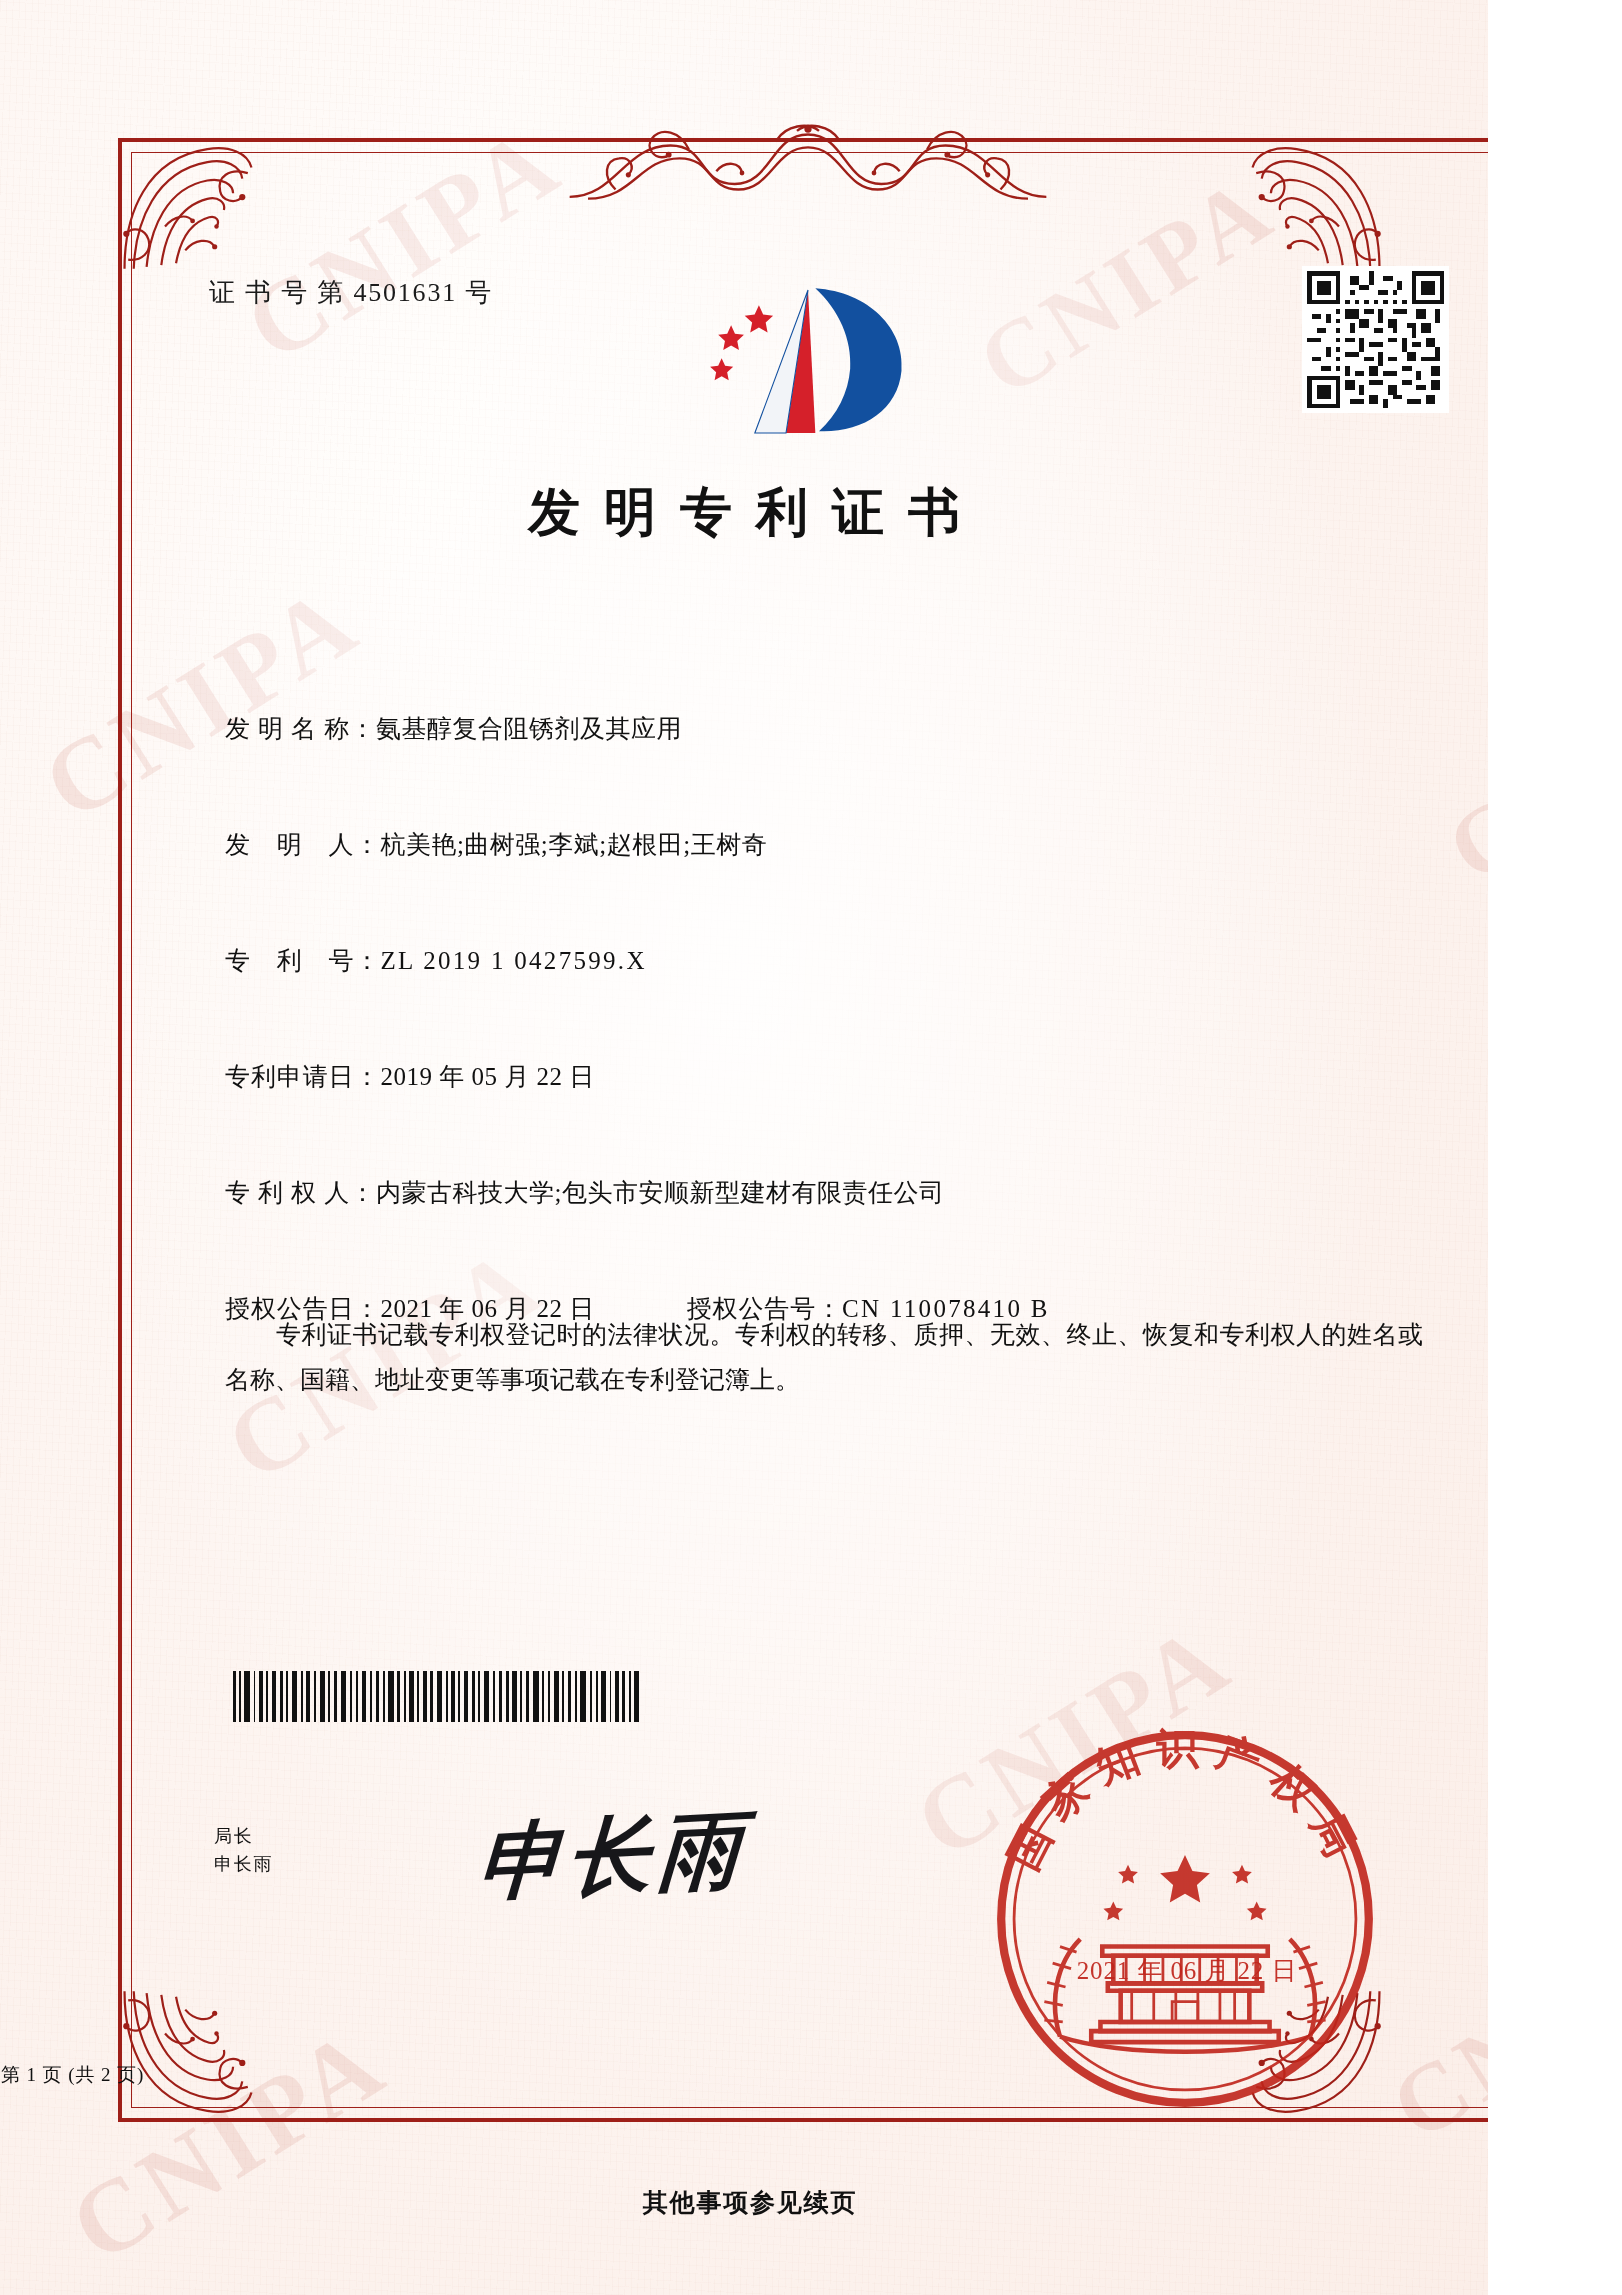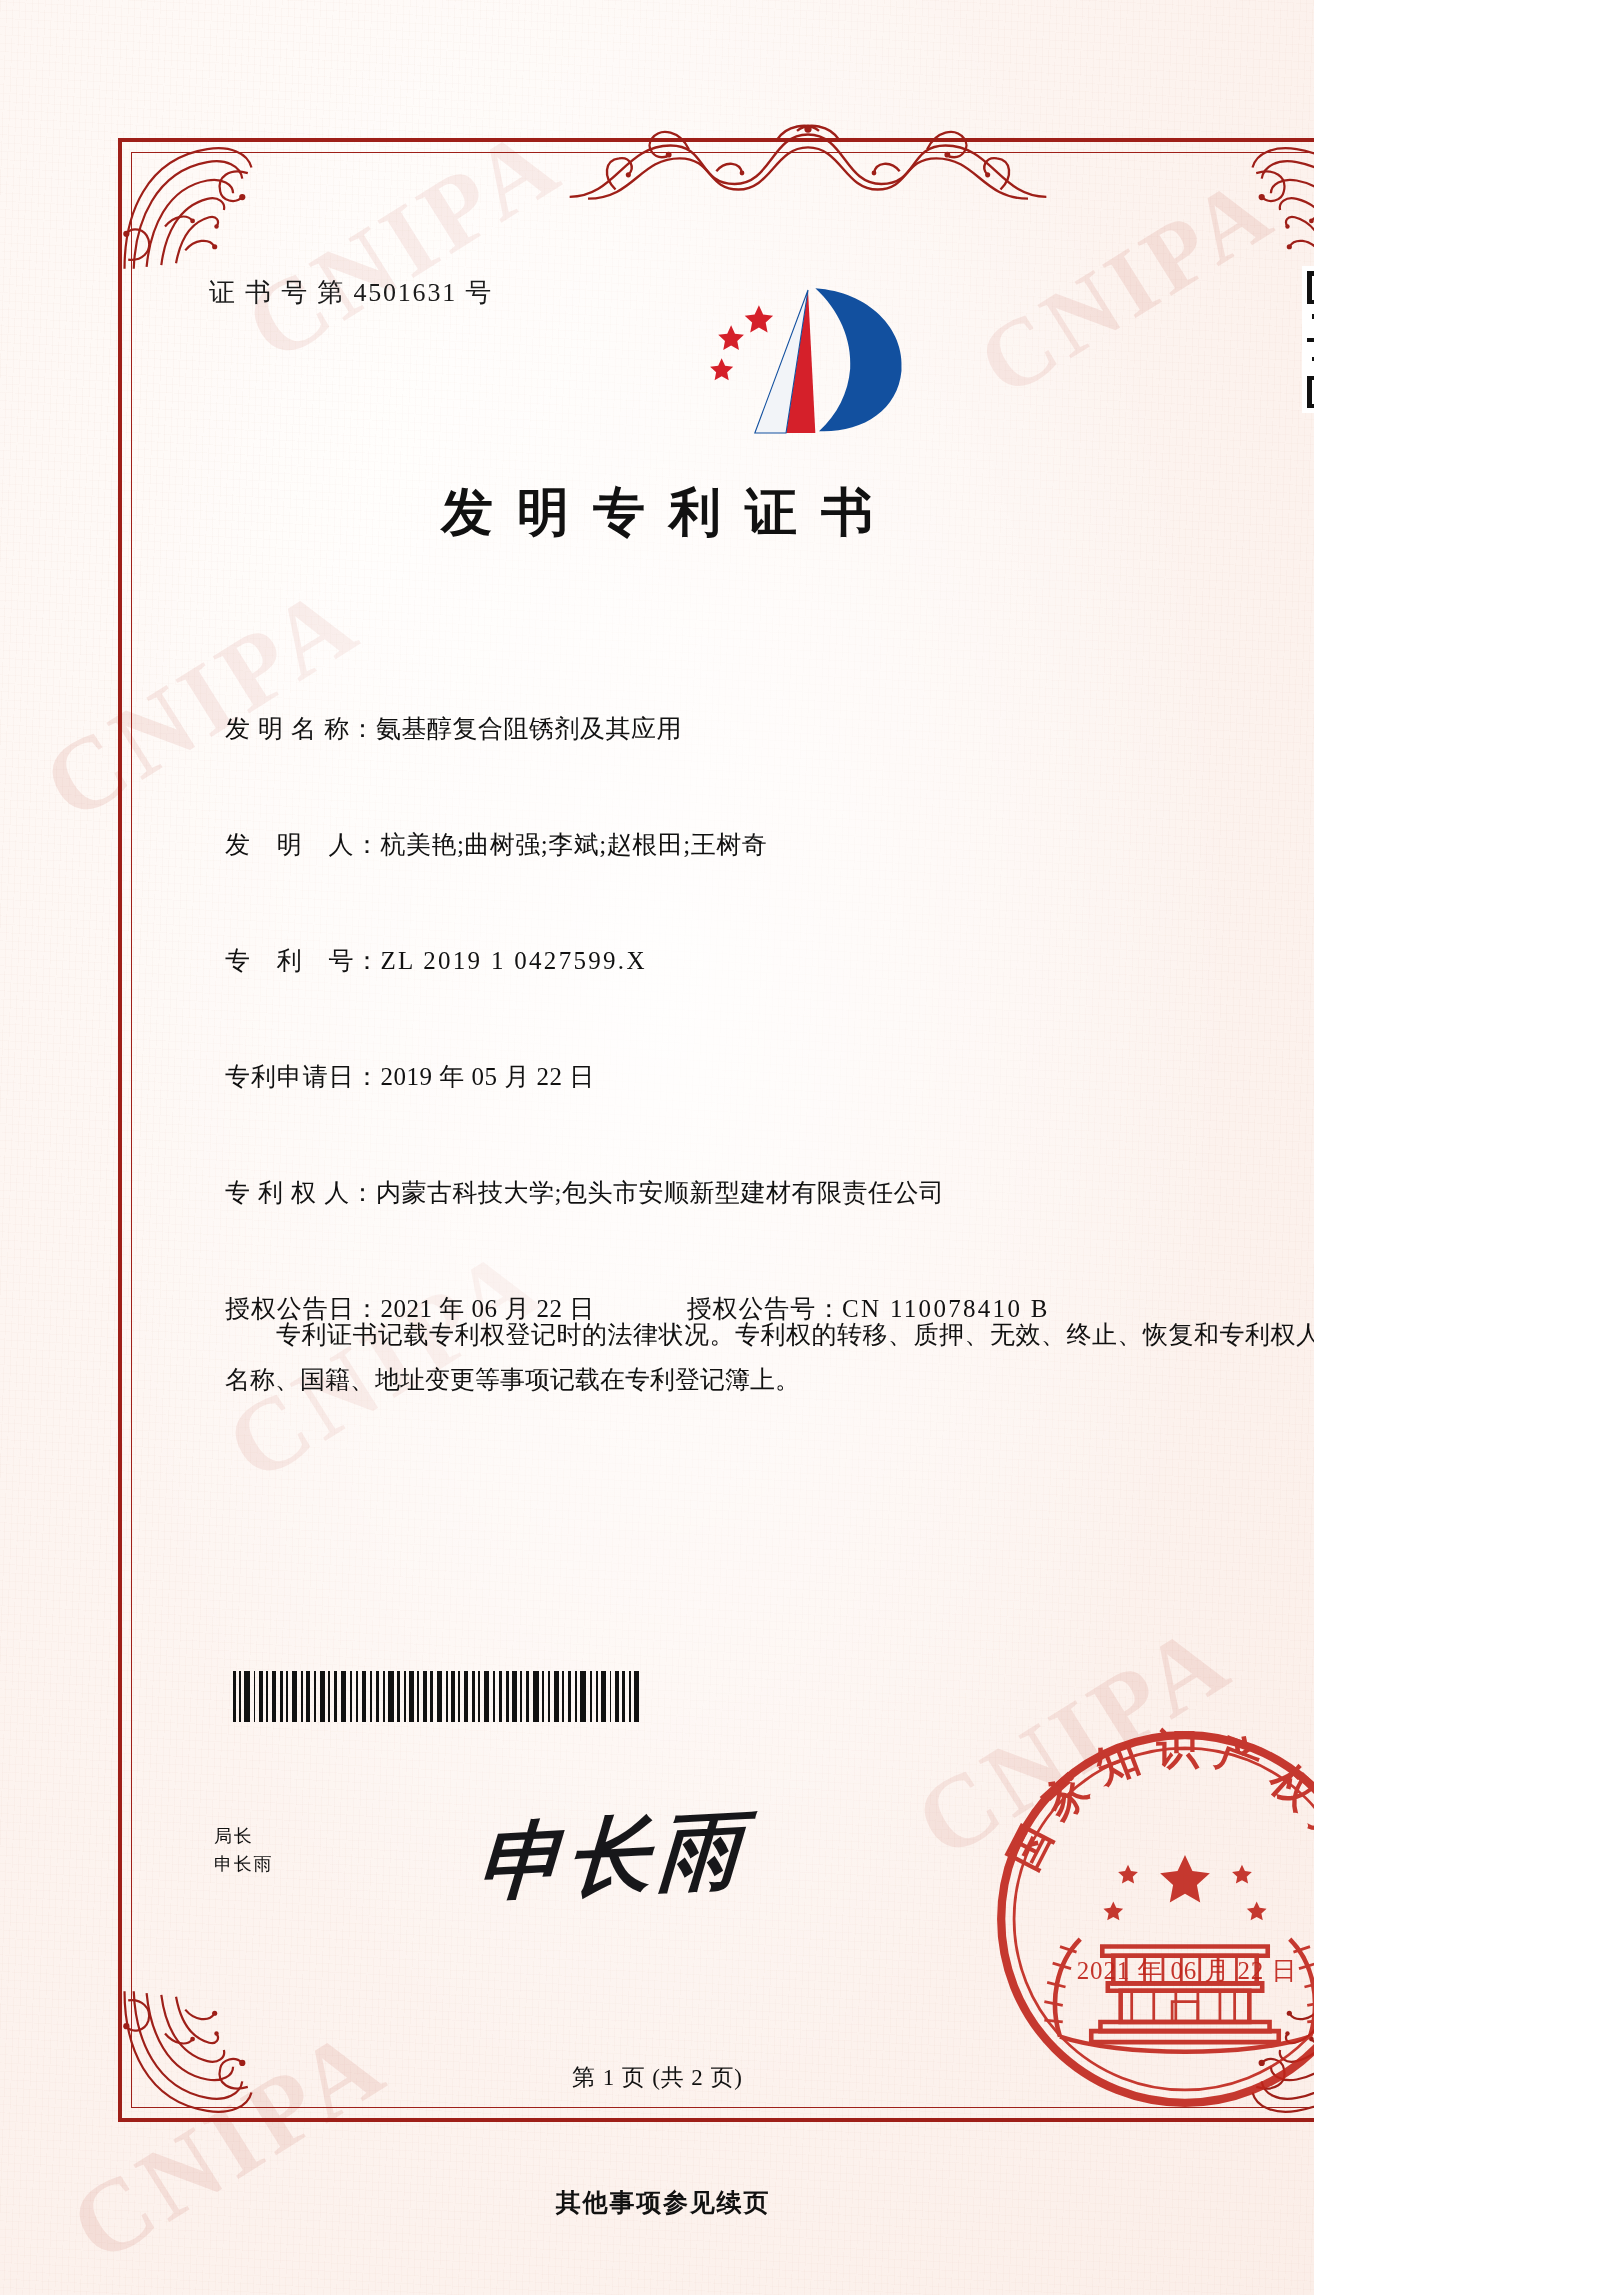--- a/index.html
+++ b/index.html
@@ -10,21 +10,21 @@
   body {
     width: 1623px;
     height: 2296px;
     font-family: "Liberation Serif", "DejaVu Serif", serif;
     overflow: hidden;
   }
 
   
   .page {
     position: relative;
-    width: 1314px;
+    width: 1488px;
     height: 2296px;
     background:
       radial-gradient(ellipse at 30% 20%, #fffdfb 0%, #fdf5f1 45%, #fbeee8 100%);
     overflow: hidden;
   }
   
   .paper-texture {
     position: absolute;
     inset: 0;
     background-image:
@@ -244,22 +244,22 @@
     letter-spacing: 0.9px;
     opacity: 0.92;
   }
 
   
   .page-num {
     position: absolute;
     left: 1px;
     right: 0;
     top: 2062px;
-    text-align: center;
-    font-size: 23px;
+    text-align: left;
+    font-size: 19px;
     color: #111111;
     letter-spacing: 0.9px;
   }
   .footer-note {
     position: absolute;
     left: 0;
     right: 0;
     top: 2186px;
     text-align: center;
     font-size: 25px;

